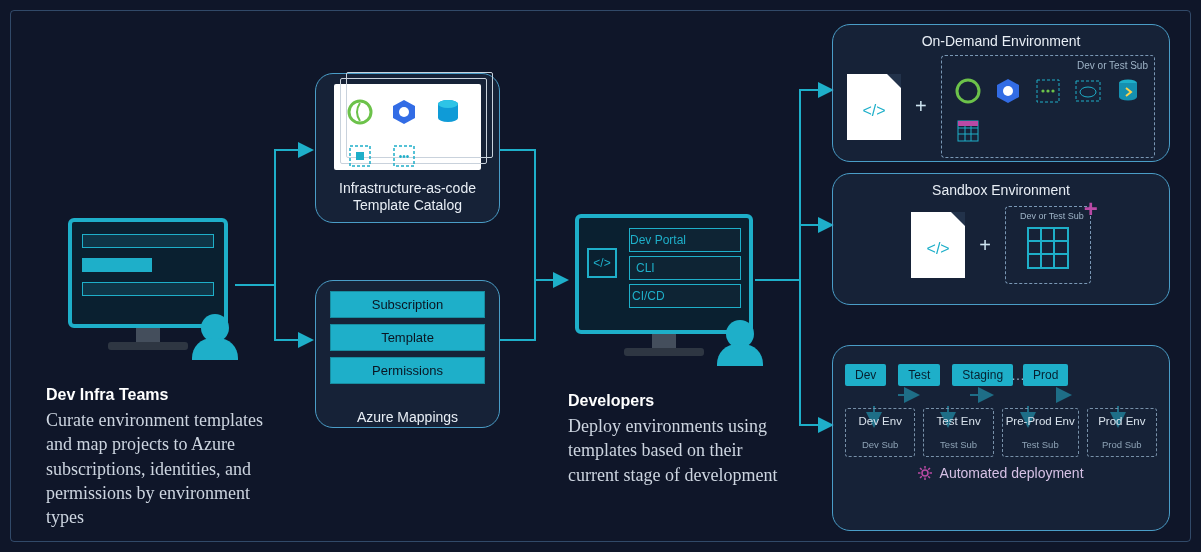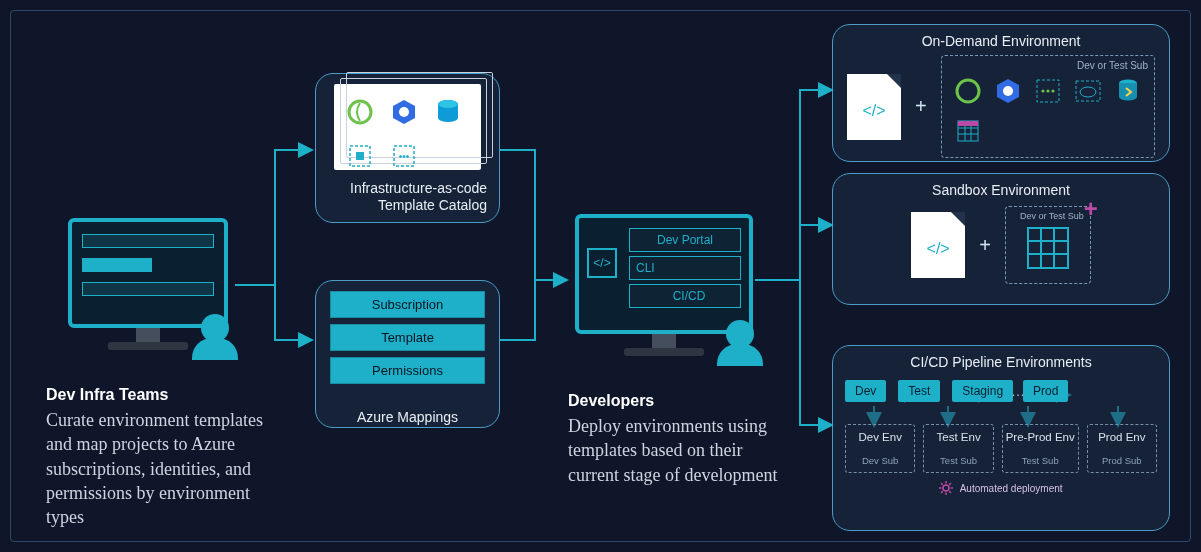--- a/index.html
+++ b/index.html
@@ -39,21 +39,21 @@
     text-align: center;
     padding: 5px 0;
     border: 1px solid rgba(0,0,0,0.2);
   }
   .pill-dark {
     background: #0e2434;
     color: #1eafc9;
     border: 1px solid #1eafc9;
     font-size: 12px;
     padding: 4px 0;
-    text-align: center;
+    text-align: left;
   }
   .label-block { position: absolute; }
   .label-block h3 { font-size: 16px; font-weight: 600; margin-bottom: 4px; }
   .label-block p { font-size: 18px; color: #cdd5e0; line-height: 1.35; max-width: 220px; font-family: Liberation Serif, serif; }
 
   
   .monitor {
     position: absolute;
   }
   .monitor .screen {
@@ -175,37 +175,37 @@
           </svg>
         </span>
       <span class="svc-icon">
           <svg width="26" height="26">
             <rect x="3" y="3" width="20" height="20" fill="none" stroke="#1eafc9" stroke-width="1.5" stroke-dasharray="3 2"></rect>
             <text x="13" y="17" font-size="10" fill="#1eafc9" text-anchor="middle">•••</text>
           </svg>
         </span>
     </div>
   </div>
-  <div class="title" style="margin-top:10px;line-height:1.2;text-align:right;">Infrastructure-as-code Template Catalog</div>
+  <div class="title" style="margin-top:10px;line-height:1.2;">Infrastructure-as-code Template Catalog</div>
 </div>
 
 <div class="box" style="left:315px; top:280px; width:185px; height:148px; padding:10px 14px 6px;">
   <div class="pill" style="margin-bottom:6px;">Subscription</div>
   <div class="pill" style="margin-bottom:6px;">Template</div>
   <div class="pill" style="margin-bottom:25px;">Permissions</div>
   <div class="title">Azure Mappings</div>
 </div>
 
 <div class="monitor" style="left:575px; top:214px;">
   <div class="screen" style="width:178px;height:120px;">
     <div style="position:absolute;left:8px;top:30px;width:30px;height:30px;border:2px solid #1eafc9;display:flex;align-items:center;justify-content:center;color:#1eafc9;font-size:12px;">&lt;/&gt;</div>
     <div style="position:absolute;left:50px;top:10px;right:8px;">
       <div class="pill-dark" style="margin-bottom:4px;">Dev Portal</div>
       <div class="pill-dark" style="margin-bottom:4px;text-align:left;padding-left:6px;">CLI</div>
-      <div class="pill-dark" style="text-align:center;padding-left:8px;">CI/CD</div>
+      <div class="pill-dark" style="text-align:left;padding-left:2px;">CI/CD</div>
     </div>
   </div>
   <div class="stand"></div>
     <div class="base"></div>
   <div class="person">
       <div class="head"></div>
       <div class="body"></div>
     </div>
 </div>
 <div class="label-block" style="left:568px; top:392px;">
@@ -287,21 +287,20 @@
           <line x1="5" y1="18" x2="45" y2="18" stroke="#1eafc9" stroke-width="2"></line>
           <line x1="5" y1="31" x2="45" y2="31" stroke="#1eafc9" stroke-width="2"></line>
           <line x1="18" y1="5" x2="18" y2="45" stroke="#1eafc9" stroke-width="2"></line>
           <line x1="31" y1="5" x2="31" y2="45" stroke="#1eafc9" stroke-width="2"></line>
         </svg>
     </div>
   </div>
 </div>
 
 <div class="box" style="left:832px; top:345px; width:338px; height:186px; padding:8px 12px 6px;">
-  <div class="title">CI/CD Pipeline Environments</div>
   <div style="display:flex;align-items:center;margin-top:10px;gap:12px;">
     <span class="mini-pill">Dev</span>
     <span class="mini-pill">Test</span>
     <span class="mini-pill">Staging</span>
     <span style="color:#9fb4c7;font-size:14px;margin-left:-14px;margin-right:-14px;">…</span>
     <span class="mini-pill">Prod</span>
   </div>
   <div style="display:flex;gap:8px;margin-top:22px;">
     <div class="dashed-env" style="flex:1;">
       <div class="envlbl">Dev Env</div>
@@ -313,21 +312,21 @@
     </div>
     <div class="dashed-env" style="flex:1.1;">
       <div class="envlbl">Pre-Prod Env</div>
       <div class="sublbl">Test Sub</div>
     </div>
     <div class="dashed-env" style="flex:1;">
       <div class="envlbl">Prod Env</div>
       <div class="sublbl">Prod Sub</div>
     </div>
   </div>
-  <div style="text-align:center;margin-top:8px;font-size:10px;color:#d6c1e5;">
+  <div style="text-align:center;margin-top:8px;font-size:14px;color:#d6c1e5;">
     <span style="display:inline-block;vertical-align:middle;margin-right:4px;">
       <svg width="14" height="14">
           <circle cx="7" cy="7" r="3" fill="none" stroke="#b94aa5" stroke-width="1.5"></circle>
           <g stroke="#b94aa5" stroke-width="1.5">
             <line x1="7" y1="0" x2="7" y2="2.5"></line>
             <line x1="7" y1="11.5" x2="7" y2="14"></line>
             <line x1="0" y1="7" x2="2.5" y2="7"></line>
             <line x1="11.5" y1="7" x2="14" y2="7"></line>
             <line x1="2" y1="2" x2="3.8" y2="3.8"></line>
             <line x1="10.2" y1="10.2" x2="12" y2="12"></line>

